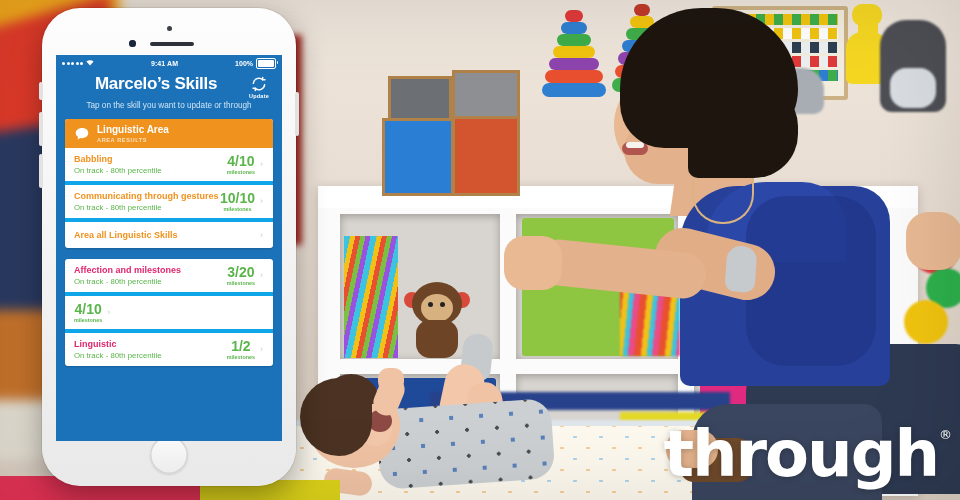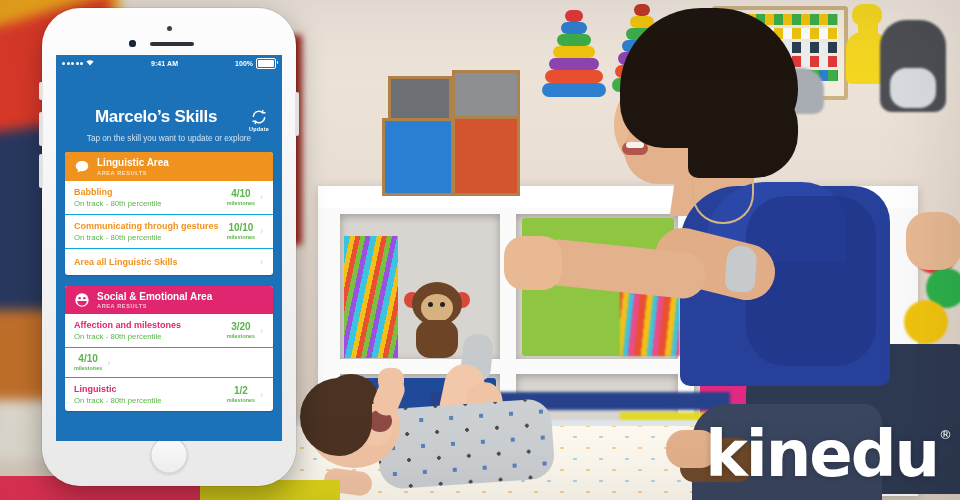--- a/index.html
+++ b/index.html
@@ -172,42 +172,42 @@
   .sig{display:flex;gap:1.5px;align-items:center;}
   .sig i{width:3px;height:3px;border-radius:50%;background:#fff;display:block;}
   .wifi{margin-left:3px;font-size:8px;line-height:1;}
   .sb-time{flex:1;text-align:center;letter-spacing:.1px;}
   .sb-right{display:flex;align-items:center;gap:3px;}
   .batt{width:16px;height:7px;border:1px solid #fff;border-radius:2px;position:relative;padding:1px;}
   .batt:after{content:"";position:absolute;right:-3px;top:2px;width:1.5px;height:3px;background:#fff;border-radius:0 1px 1px 0;}
   .batt i{display:block;height:100%;background:#fff;border-radius:1px;}
 
   
-  .hdr{padding:4px 26px 0;position:relative;margin-top:33px;}
+  .hdr{padding:4px 26px 0;position:relative;}
   .hdr-title{color:#fff;font-size:17px;font-weight:700;text-align:center;letter-spacing:-.3px;padding-right:26px;}
   .update-btn{position:absolute;right:8px;top:6px;width:30px;text-align:center;color:#fff;cursor:pointer;}
   .update-ico{width:16px;height:16px;margin:0 auto;}
   .update-lbl{font-size:5.5px;font-weight:700;margin-top:1px;letter-spacing:.2px;}
   .hdr-sub{color:#cfe4f4;font-size:8.2px;text-align:center;margin:7px 0 9px;}
 
   
   .list{padding:0 9px;}
   .card{background:#fff;border-radius:3px;overflow:hidden;margin-bottom:11px;box-shadow:0 1px 2px rgba(0,0,0,.16);}
   .area-hdr{display:flex;align-items:center;gap:7px;padding:6px 9px 5px;cursor:pointer;}
   .area-ico{width:16px;height:16px;flex:none;}
   .area-name{color:#fff;font-size:10px;font-weight:700;line-height:1.05;}
   .area-sub{color:rgba(255,255,255,.72);font-size:5.6px;font-weight:700;letter-spacing:.6px;margin-top:1px;}
-  .skill{display:flex;align-items:center;padding:6px 7px 6px 9px;border-bottom:1px solid #0ea5e9;cursor:pointer;}
+  .skill{display:flex;align-items:center;padding:6px 7px 6px 9px;border-bottom:4px solid #0ea5e9;cursor:pointer;}
   .skill:last-child{border-bottom:none;}
   .sk-left{flex:1;min-width:0;}
   .sk-name{font-size:9px;font-weight:700;line-height:1.12;}
   .sk-status{font-size:7.8px;margin-top:2px;}
   .ontrack{color:#5ab54a;} .behind{color:#8d9499;}
   .sk-right{text-align:center;flex:none;margin-right:2px;}
-  .sk-count{color:#5ab54a;font-size:10px;font-weight:700;line-height:1;}
+  .sk-count{color:#5ab54a;font-size:14px;font-weight:700;line-height:1;}
   .sk-ms{color:#5ab54a;font-size:5.4px;font-weight:700;margin-top:1px;}
   .chev{flex:none;width:9px;text-align:center;color:#c8cdd1;font-size:9px;}
   .viewall{display:flex;align-items:center;padding:8px 7px 8px 9px;cursor:pointer;}
   .viewall .sk-left{font-size:9px;font-weight:700;}
   .orange{color:#f0921e;} .pink{color:#e0266e;}
   .bg-orange{background:#f0921e;} .bg-pink{background:#e0266e;}
 </style>
 </head>
 <body>
 
@@ -353,21 +353,21 @@
       <div class="fg-d"></div>
         <div class="fg-e"></div>
     </div>
     <div class="fg-sliver"></div>
     <div class="fg-red-strip"></div>
     <div class="fg-yellow-strip"></div>
     <div class="vignette"></div>
   </div>
 
   <div class="logo">
-    <span>kinedu</span><span class="reg">®</span>
+    <span>through</span><span class="reg">®</span>
   </div>
 
   <div class="phone">
     <div class="btn-side bs1"></div>
     <div class="btn-side bs2"></div>
     <div class="btn-side bs3"></div>
     <div class="btn-side-r"></div>
     <div class="cam"></div>
     <div class="sensor"></div>
     <div class="speaker"></div>
@@ -403,21 +403,21 @@
           <div class="update-ico">
             <svg viewBox="0 0 24 24" width="16" height="16" fill="none" stroke="#ffffff" stroke-width="2.1" stroke-linecap="round">
               <path d="M20.5 13A8.5 8.5 0 0 1 6.6 18.6"></path>
               <path d="M3.5 11A8.5 8.5 0 0 1 17.4 5.4"></path>
               <path d="M17.6 2.2 17.5 5.7 21 5.7"></path>
               <path d="M6.4 21.8 6.5 18.3 3 18.3"></path>
             </svg>
           </div>
           <div class="update-lbl">Update</div>
         </div>
-        <div class="hdr-sub">Tap on the skill you want to update or explore</div>
+        <div class="hdr-sub">Tap on the skill you want to update or through</div>
       </div>
 
       <div class="list">
 
         <div class="card">
           <div class="area-hdr bg-orange">
             <span class="area-ico">
               <svg viewBox="0 0 24 24" width="16" height="16">
                   <path d="M12 3C6.8 3 2.6 6.3 2.6 10.4c0 2.4 1.4 4.5 3.6 5.9l-.9 4 4.3-2.4c.8.2 1.6.3 2.4.3 5.2 0 9.4-3.3 9.4-7.8S17.2 3 12 3Z" fill="#fff"></path>
                 </svg>
@@ -452,34 +452,20 @@
             <div class="chev">›</div>
           </div>
 
           <div class="viewall">
             <div class="sk-left orange">Area all Linguistic Skills</div>
             <div class="chev">›</div>
           </div>
         </div>
 
         <div class="card">
-          <div class="area-hdr bg-pink">
-            <span class="area-ico">
-              <svg viewBox="0 0 24 24" width="16" height="16">
-                <circle cx="12" cy="12" r="10" fill="#fff"></circle>
-                <circle cx="8.4" cy="9.2" r="1.8" fill="#e0266e"></circle>
-                <circle cx="15.6" cy="9.2" r="1.8" fill="#e0266e"></circle>
-                <path d="M4.8 13.4h14.4A7.2 7.2 0 0 1 4.8 13.4Z" fill="#e0266e"></path>
-              </svg>
-            </span>
-            <span>
-              <div class="area-name">Social &amp; Emotional Area</div>
-              <div class="area-sub">AREA RESULTS</div>
-            </span>
-          </div>
 
           <div class="skill">
             <div class="sk-left">
               <div class="sk-name pink">Affection and milestones</div>
               <div class="sk-status ontrack">On track - 80th percentile</div>
             </div>
             <div class="sk-right">
               <div class="sk-count">3/20</div>
               <div class="sk-ms">milestones</div>
             </div>

